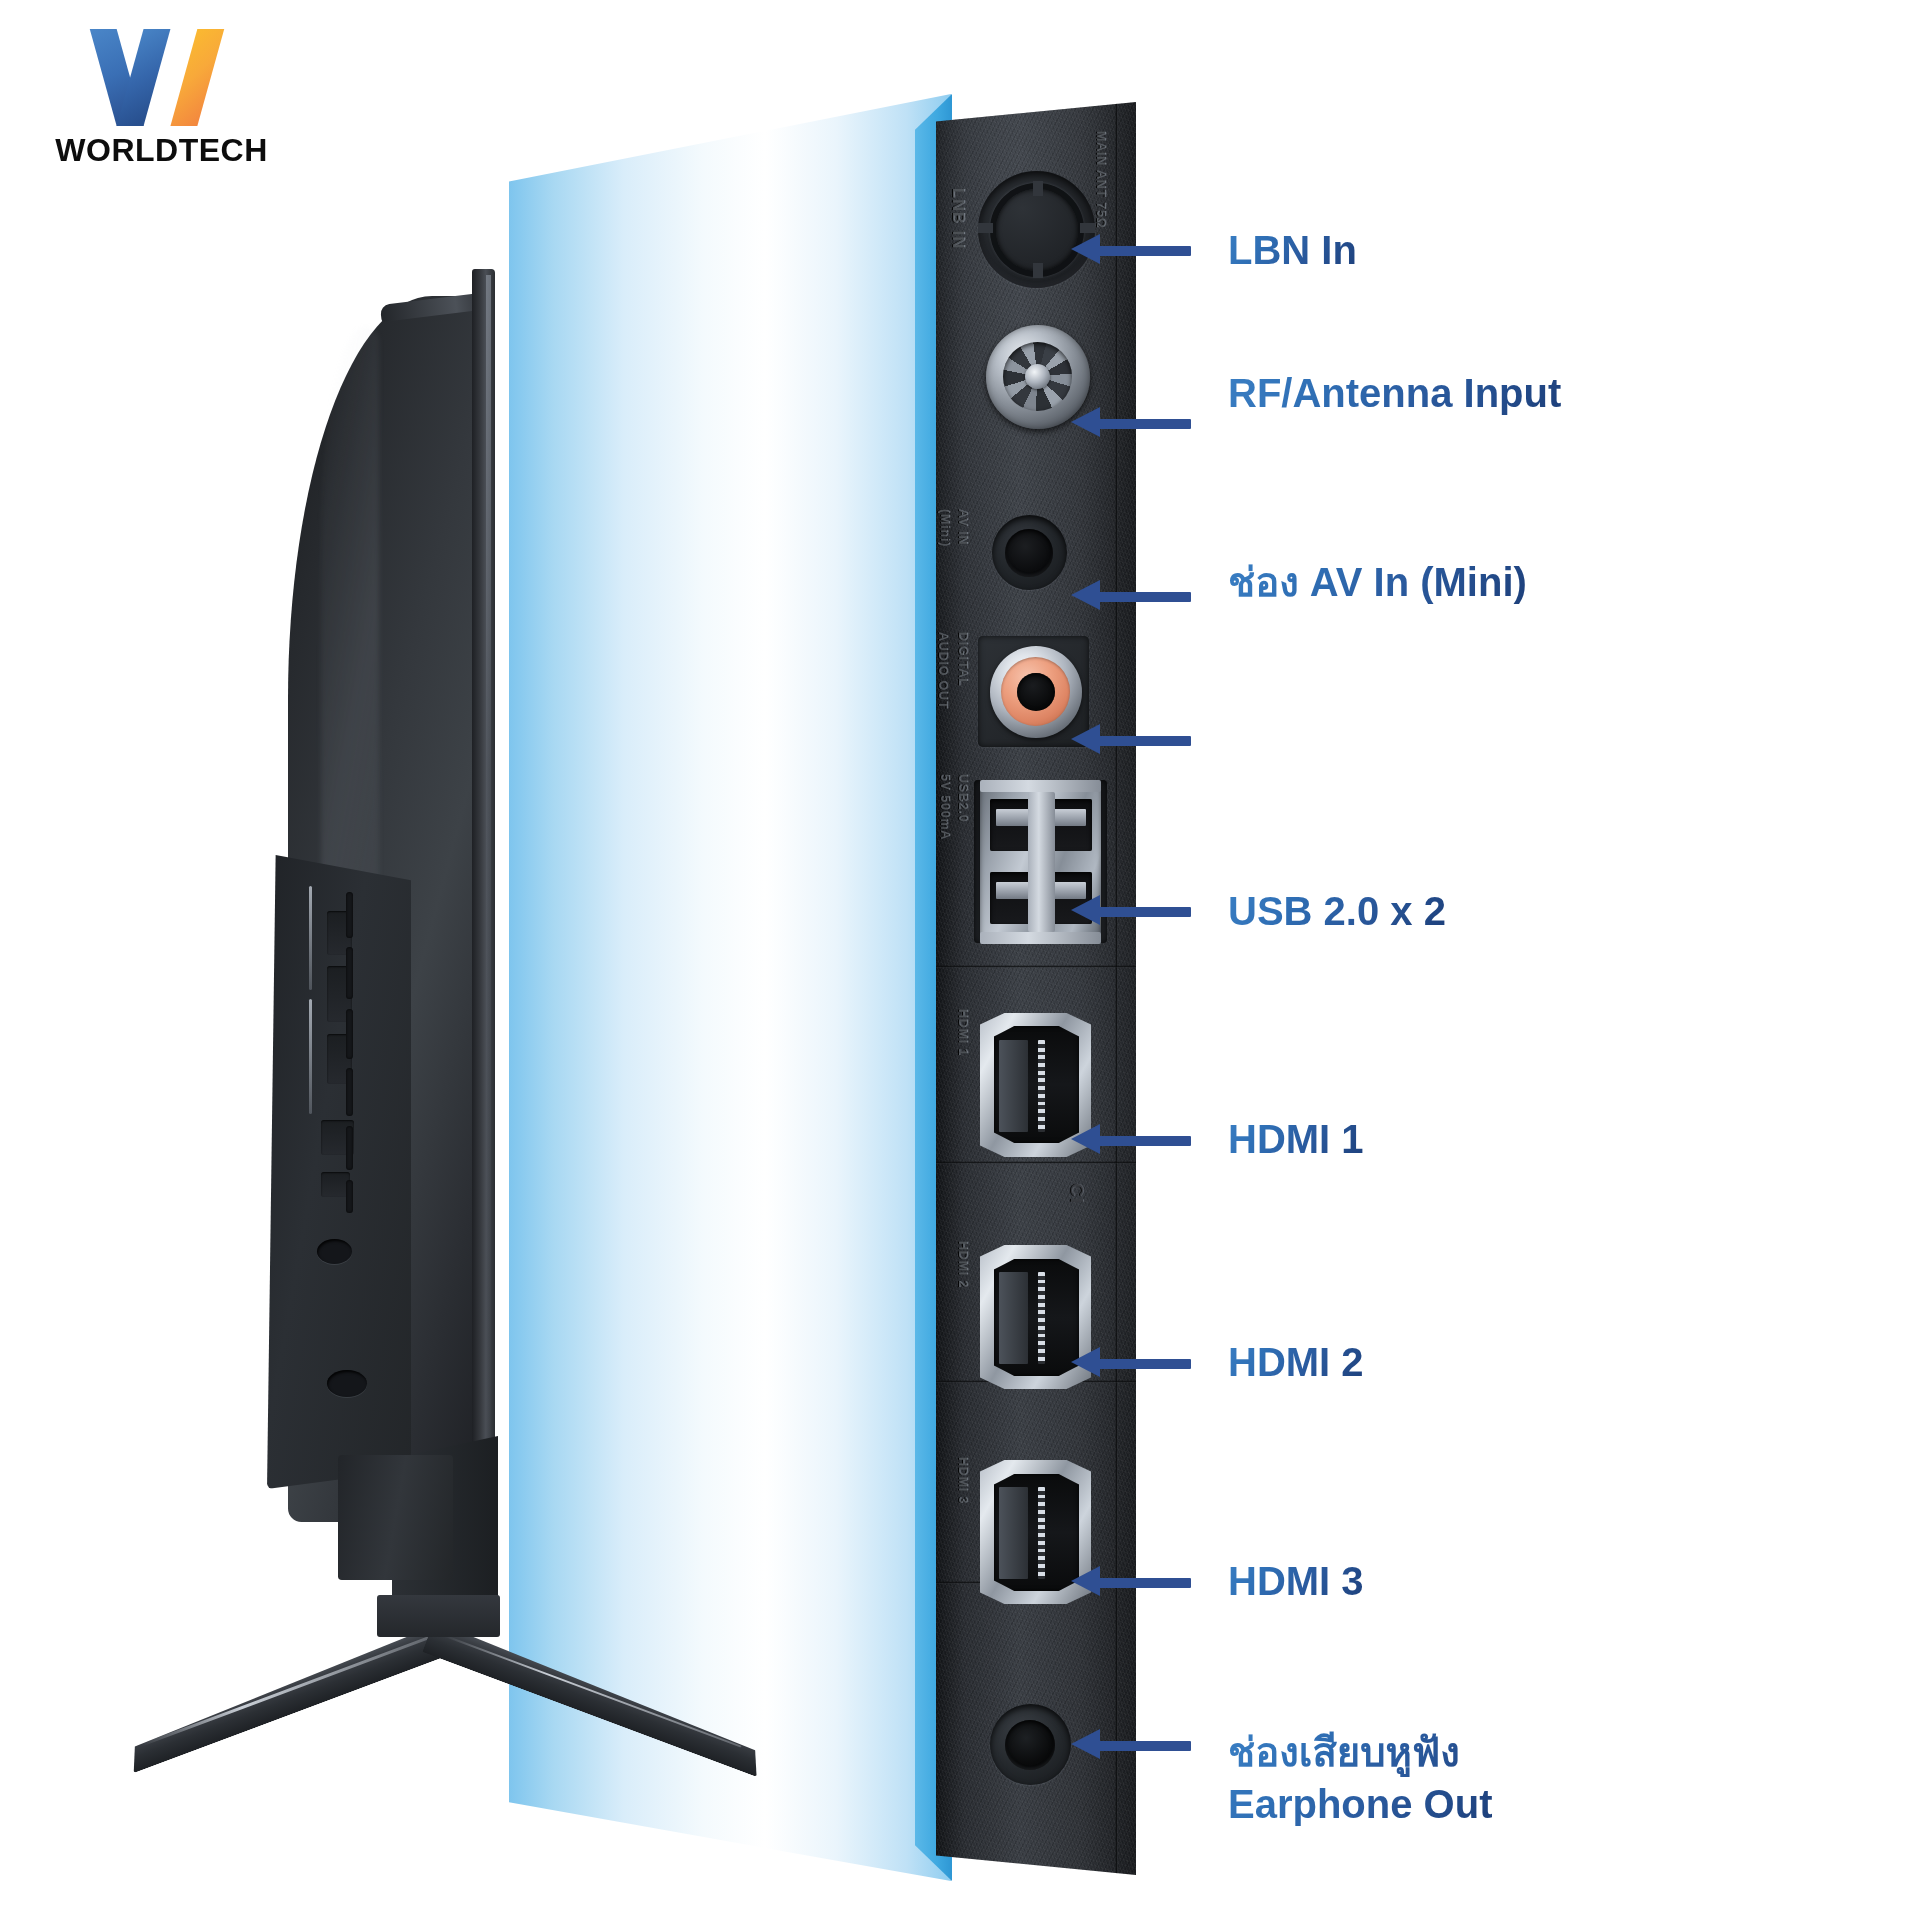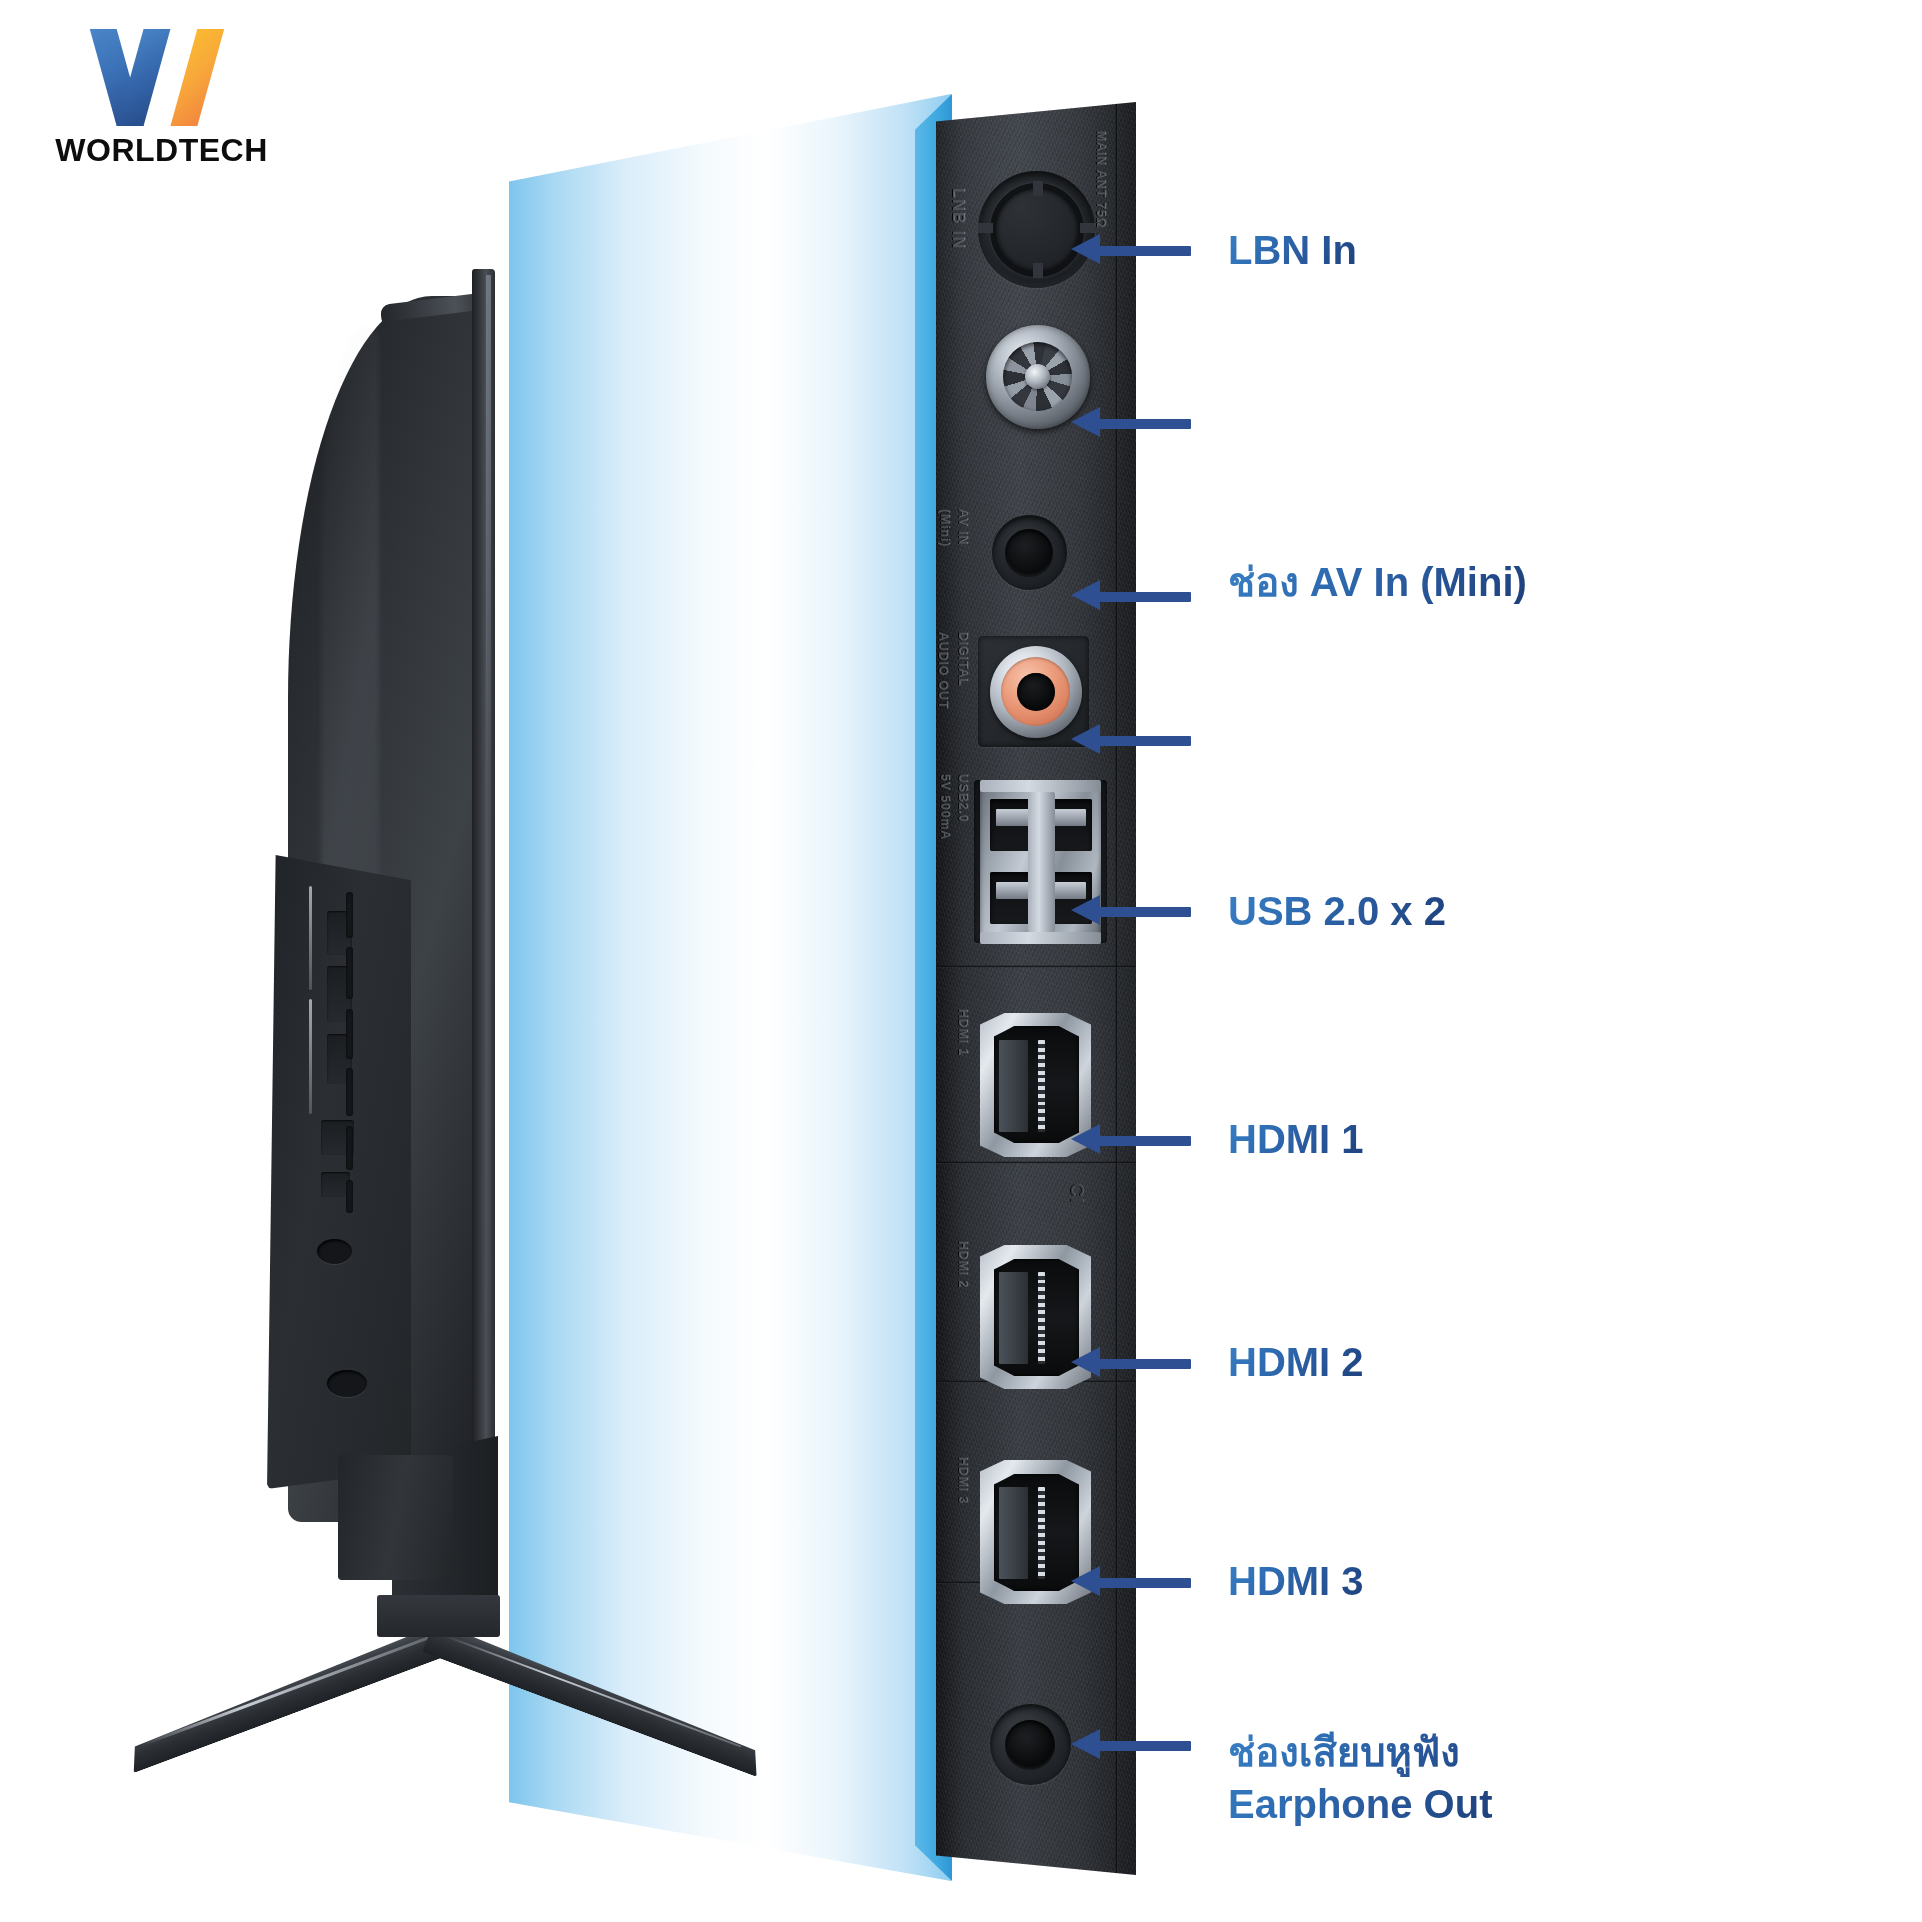--- a/index.html
+++ b/index.html
@@ -660,20 +660,21 @@
       <span class="ln">LBN In</span>
     </div>
   </div>
 
   <div class="callout">
     <div class="arrow" style="left:1071px; top:415px; width:120px;">
       <div class="arrow-shaft" style="width:94px;"></div>
       <div class="arrow-head"></div>
     </div>
     <div class="label" style="left:1228px; top:367px;">
+      <span class="ln">RF/Antenna Input</span>
     </div>
   </div>
 
   <div class="callout">
     <div class="arrow" style="left:1071px; top:588px; width:120px;">
       <div class="arrow-shaft" style="width:94px;"></div>
       <div class="arrow-head"></div>
     </div>
     <div class="label" style="left:1228px; top:556px;">
       <span class="ln">ช่อง AV In (Mini)</span>

